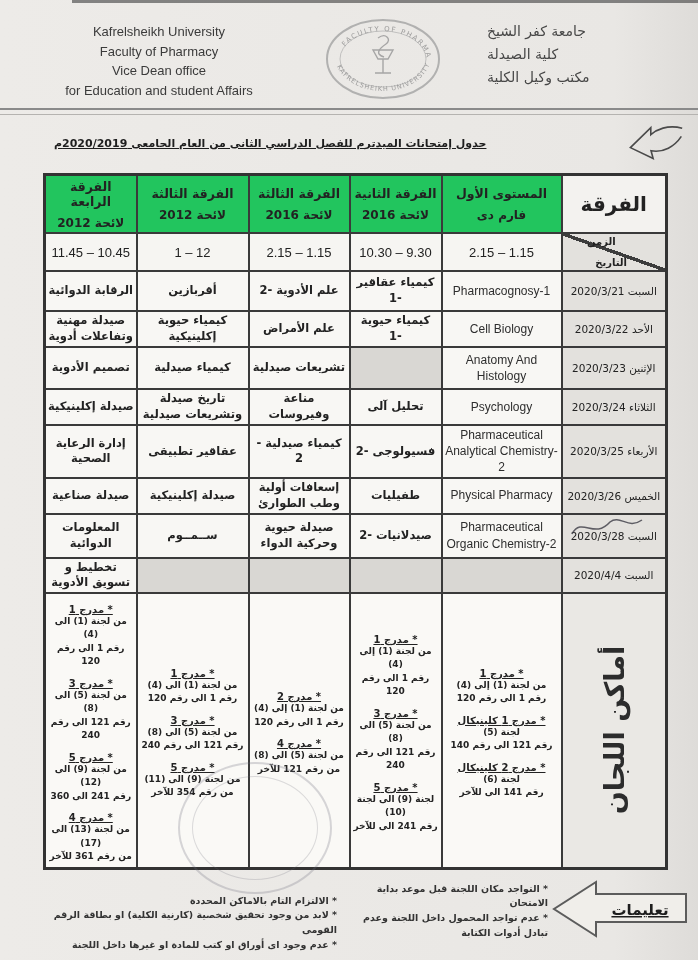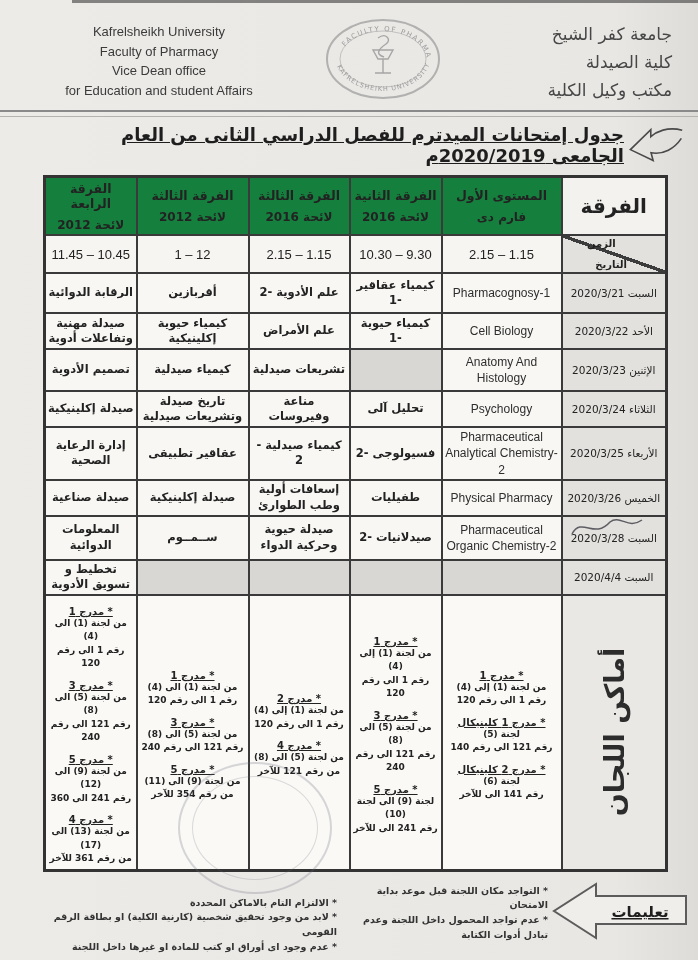--- a/index.html
+++ b/index.html
@@ -6,36 +6,36 @@
   body{width:698px;height:960px;font-family:"DejaVu Sans",sans-serif;}
   .page{position:relative;width:698px;height:960px;overflow:hidden;
         background:linear-gradient(to right,#edebe8 0%,#e9e7e4 88%,#dedcd9 100%);color:#222;}
   .scan-top{position:absolute;top:0;left:72px;right:0;height:3px;background:#4a4a4a;opacity:.65;}
 
   
   .hdr{display:flex;align-items:flex-start;padding:14px 26px 0 40px;}
   .hdr-en{width:238px;text-align:center;font-family:"Liberation Sans",sans-serif;
           font-size:13px;line-height:1.5;color:#3b3b3b;margin-top:8px;}
   .hdr-stamp{flex:1;display:flex;justify-content:center;margin-top:2px;}
-  .hdr-ar{width:185px;text-align:right;font-size:17px;line-height:1.65;color:#474747;margin-top:6px;direction:rtl;}
+  .hdr-ar{width:185px;text-align:left;font-size:14px;line-height:1.65;color:#474747;margin-top:6px;direction:rtl;}
   .rule{height:4px;margin:6px 0 0 0;border-top:2px solid #8a8a8a;border-bottom:1px solid #b5b3b0;}
 
   
   .title-row{display:flex;direction:rtl;align-items:center;padding:7px 10px 3px 14px;}
   .title-arrow{width:64px;height:42px;flex:0 0 auto;}
-  .doc-title{flex:1;text-align:right;font-size:18px;font-weight:bold;color:#1e1e1e;
+  .doc-title{flex:1;text-align:left;font-size:11px;font-weight:bold;color:#1e1e1e;
              text-decoration:underline;direction:rtl;padding-left:40px;}
 
   
   table.sched{direction:rtl;border-collapse:collapse;table-layout:fixed;width:622px;
               margin:6px 0 0 43px;background:#f8f7f4;}
   table.sched td,table.sched th{border:2px solid #3a3a3a;padding:1px 2px;text-align:center;vertical-align:middle;}
   table.sched{border:3px solid #333;}
   .th-class{font-size:20px;font-weight:bold;background:#f3f2ef;}
-  .th-col{background:#15803d;height:54px;}
+  .th-col{background:#22c55e;height:54px;}
   .th-col .l1{font-size:12.5px;font-weight:bold;}
   .th-col .l2{font-size:12px;font-weight:bold;margin-top:7px;}
   .time-cell{font-size:13px;font-family:"Liberation Sans",sans-serif;background:#f6f5f2;height:34px;}
   .time-cell span{direction:ltr;unicode-bidi:bidi-override;}
   .corner{position:relative;background-color:#e3e1dd;
           background-image:linear-gradient(to top right,transparent 47.5%,#3c3c3c 47.5%,#3c3c3c 52.5%,transparent 52.5%);}
   .corner .zlbl{position:absolute;top:2px;left:24%;font-size:10px;font-weight:bold;}
   .corner .dlbl{position:absolute;bottom:2px;left:32%;font-size:10px;font-weight:bold;}
   .date-cell{font-size:10.5px;font-weight:normal;background:#e3e1dd;white-space:nowrap;}
   .course{font-size:11.5px;font-weight:bold;color:#222;line-height:1.35;}

